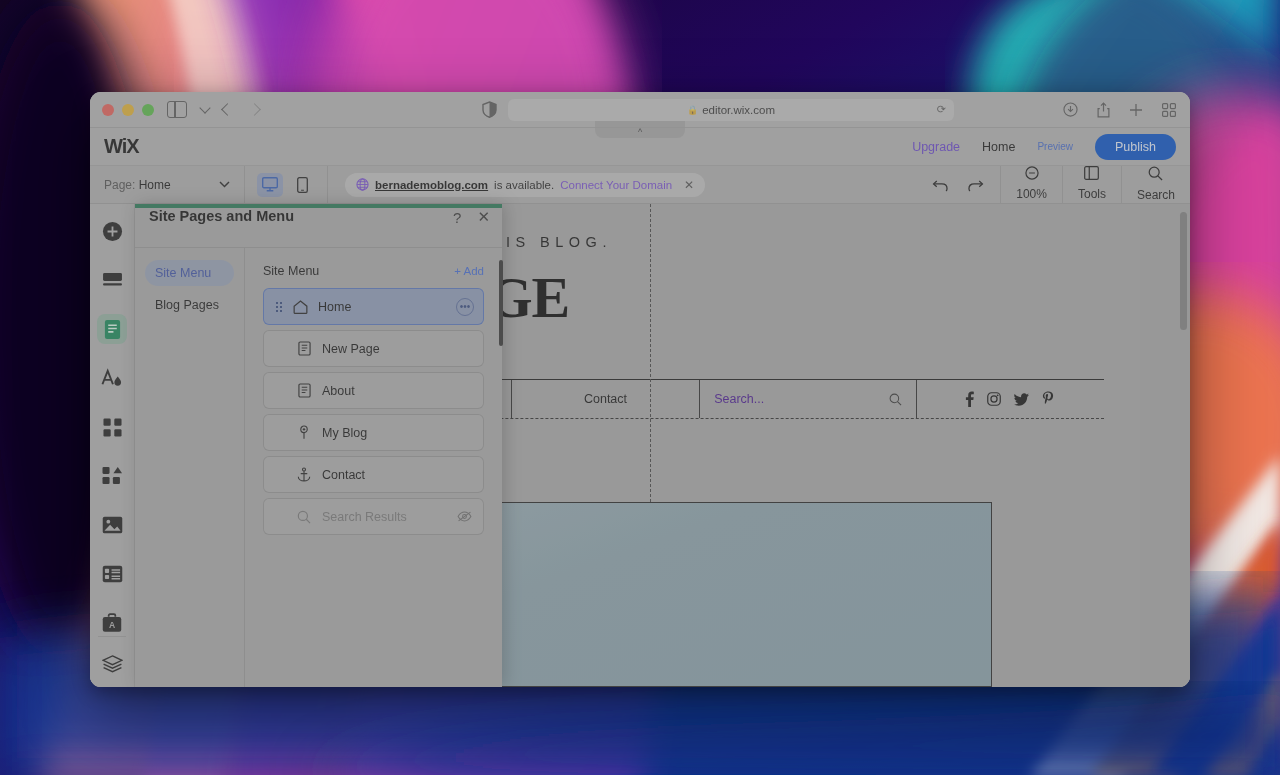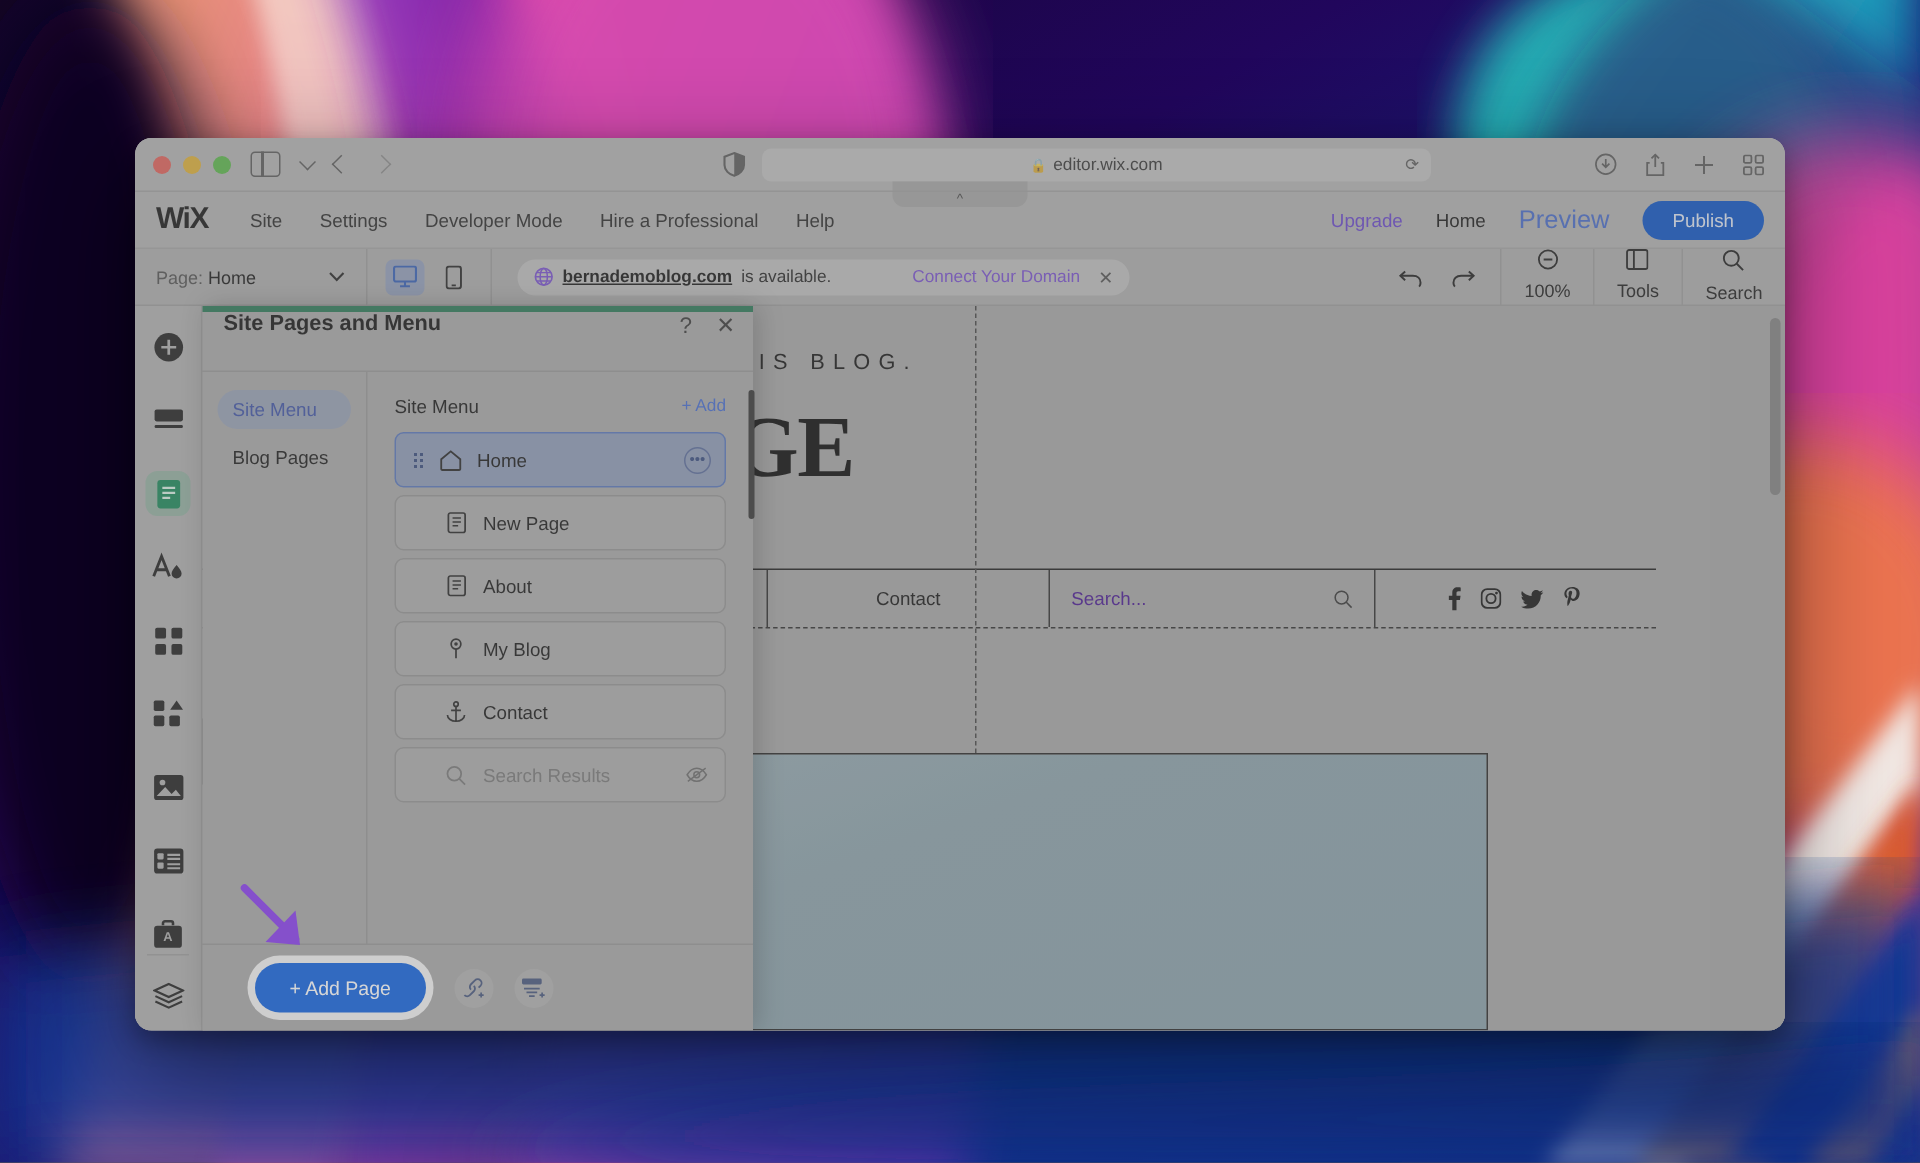--- a/index.html
+++ b/index.html
@@ -71,21 +71,21 @@
     display: flex; align-items: center; padding: 0 14px;
     position: relative; border-bottom: 1px solid rgba(0,0,0,.08);
   }
   .wix-logo { font-size: 20px; font-weight: 700; letter-spacing: -1px; color: #1c1c1c; margin-right: 28px; }
   .wix-menu { display: flex; align-items: center; gap: 25px; }
   .wix-menu span { font-size: 12.5px; color: #2e2e2e; }
   .wix-right { position: absolute; right: 14px; display: flex; align-items: center; gap: 0; }
   .wix-right > * { margin-left: 22px; }
   .tb-upgrade { font-size: 12.5px; color: #6b4acb; }
   .tb-save { font-size: 12.5px; color: #1e1e1e; }
-  .tb-preview { font-size: 17px; color: #4b6ec9; }
+  .tb-preview { font-size: 10px; color: #4b6ec9; }
   .tb-publish {
     background: #1257c4; color: #dfe6f3; font-size: 12.5px;
     border-radius: 14px; padding: 6px 20px; border: none;
     font-family: inherit;
   }
   .top-notch {
     position: absolute; left: 505px; top: -7px;
     width: 90px; height: 17px; background: rgba(160,160,160,.75);
     border-radius: 0 0 8px 8px; display:flex; align-items:flex-end; justify-content:center;
     font-size: 9px; color: #4a4a4a; padding-bottom:1px;
@@ -107,21 +107,21 @@
   .vt { width: 26px; height: 24px; border-radius: 5px; display: flex; align-items: center; justify-content: center; }
   .vt.active { background: rgba(90,130,220,.30); }
 
   .domain-pill {
     margin-left: 17px; height: 24px; border-radius: 12px;
     background: rgba(255,255,255,.22);
     display: flex; align-items: center; gap: 6px; padding: 0 11px;
     font-size: 11.5px; color: #2b2b2b;
   }
   .domain-pill .dom { text-decoration: underline; font-weight: 600; color: #1c1c1c; }
-  .domain-pill .cta { color: #7b54cf; margin-left: 48px; }
+  .domain-pill .cta { color: #7b54cf; }
   .domain-pill .x { color: #555; font-size: 12px; margin-left: 6px; }
 
   .tb2-right { position: absolute; right: 0; display: flex; align-items: center; height: 100%; }
   .tb2-cell { display: flex; align-items: center; gap: 7px; height: 100%; padding: 0 15px; border-left: 1px solid rgba(0,0,0,.10); font-size: 12px; color: #242424; flex-direction: column; }
   .undo-redo { display: flex; gap: 18px; padding: 0 16px; height: 100%; align-items: center; }
 
   
   .editor-body { position: absolute; top: 112px; left: 0; right: 0; bottom: 0; background: #9f9f9f; display: flex; }
 
   
@@ -389,27 +389,20 @@
             <rect x="0.6" y="8.4" width="5" height="5" rx="1" fill="none" stroke="#5d5d5d" stroke-width="1.2"></rect>
             <rect x="8.4" y="8.4" width="5" height="5" rx="1" fill="none" stroke="#5d5d5d" stroke-width="1.2"></rect>
           </svg>
       </span>
     </div>
   </div>
 
   <div class="wix-topbar">
     <div class="top-notch">^</div>
     <span class="wix-logo">WiX</span>
-    <div class="wix-menu">
-      <span>Site</span>
-      <span>Settings</span>
-      <span>Developer Mode</span>
-      <span>Hire a Professional</span>
-      <span>Help</span>
-    </div>
     <div class="wix-right">
       <span class="tb-upgrade">Upgrade</span>
       <span class="tb-save">Home</span>
       <span class="tb-preview">Preview</span>
       <button class="tb-publish">Publish</button>
     </div>
   </div>
 
   <div class="wix-toolbar2">
     <div class="page-select">
@@ -765,41 +758,18 @@
               <svg width="15" height="11" viewBox="0 0 16 12">
                   <path d="M1 6 C3 2.6 5.4 1.2 8 1.2 C10.6 1.2 13 2.6 15 6 C13 9.4 10.6 10.8 8 10.8 C5.4 10.8 3 9.4 1 6 Z" fill="none" stroke="#6f6f6f" stroke-width="1.1"></path>
                   <circle cx="8" cy="6" r="2.1" fill="none" stroke="#6f6f6f" stroke-width="1.1"></circle>
                   <path d="M1.5 10.8 L14.5 1.2" stroke="#6f6f6f" stroke-width="1.1"></path>
                 </svg>
             </span>
           </div>
         </div>
       </div>
 
-      <div class="panel-footer">
-        <svg class="arrow-annot" width="58" height="48" viewBox="0 0 58 48">
-          <path d="M6 4 L40 38" stroke="#8b3ff0" stroke-width="5" stroke-linecap="round" fill="none"></path>
-          <path d="M20 40 L43 42 L40 19 Z" fill="#8b3ff0"></path>
-        </svg>
-        <span class="add-page-wrap">
-          <button class="add-page-btn">+ Add Page</button>
-        </span>
-        <span class="foot-ico">
-          <svg width="17" height="15" viewBox="0 0 18 16">
-              <path d="M7.4 9.4 C6.3 8.3 6.3 6.6 7.4 5.5 L10.2 2.7 C11.3 1.6 13 1.6 14.1 2.7 C15.2 3.8 15.2 5.5 14.1 6.6 L12.8 7.9" fill="none" stroke="#4a5a80" stroke-width="1.3"></path>
-              <path d="M9.4 6.6 C10.5 7.7 10.5 9.4 9.4 10.5 L6.6 13.3 C5.5 14.4 3.8 14.4 2.7 13.3" fill="none" stroke="#4a5a80" stroke-width="1.3"></path>
-              <path d="M14.6 11.4 V15 M12.8 13.2 H16.4" stroke="#4a5a80" stroke-width="1.2"></path>
-            </svg>
-        </span>
-        <span class="foot-ico">
-          <svg width="17" height="15" viewBox="0 0 18 16">
-              <rect x="1" y="1.5" width="14" height="4.2" rx="1" fill="#4a5a80"></rect>
-              <path d="M2.4 8.6 H13.6 M4.2 11.3 H11.8 M6 14 H10" stroke="#4a5a80" stroke-width="1.3"></path>
-              <path d="M15.3 11.4 V15 M13.5 13.2 H17.1" stroke="#4a5a80" stroke-width="1.2"></path>
-            </svg>
-        </span>
-      </div>
     </div>
 
   </div>
 
   <div id="dim-overlay"></div>
 </div>
 
 </body></html>

